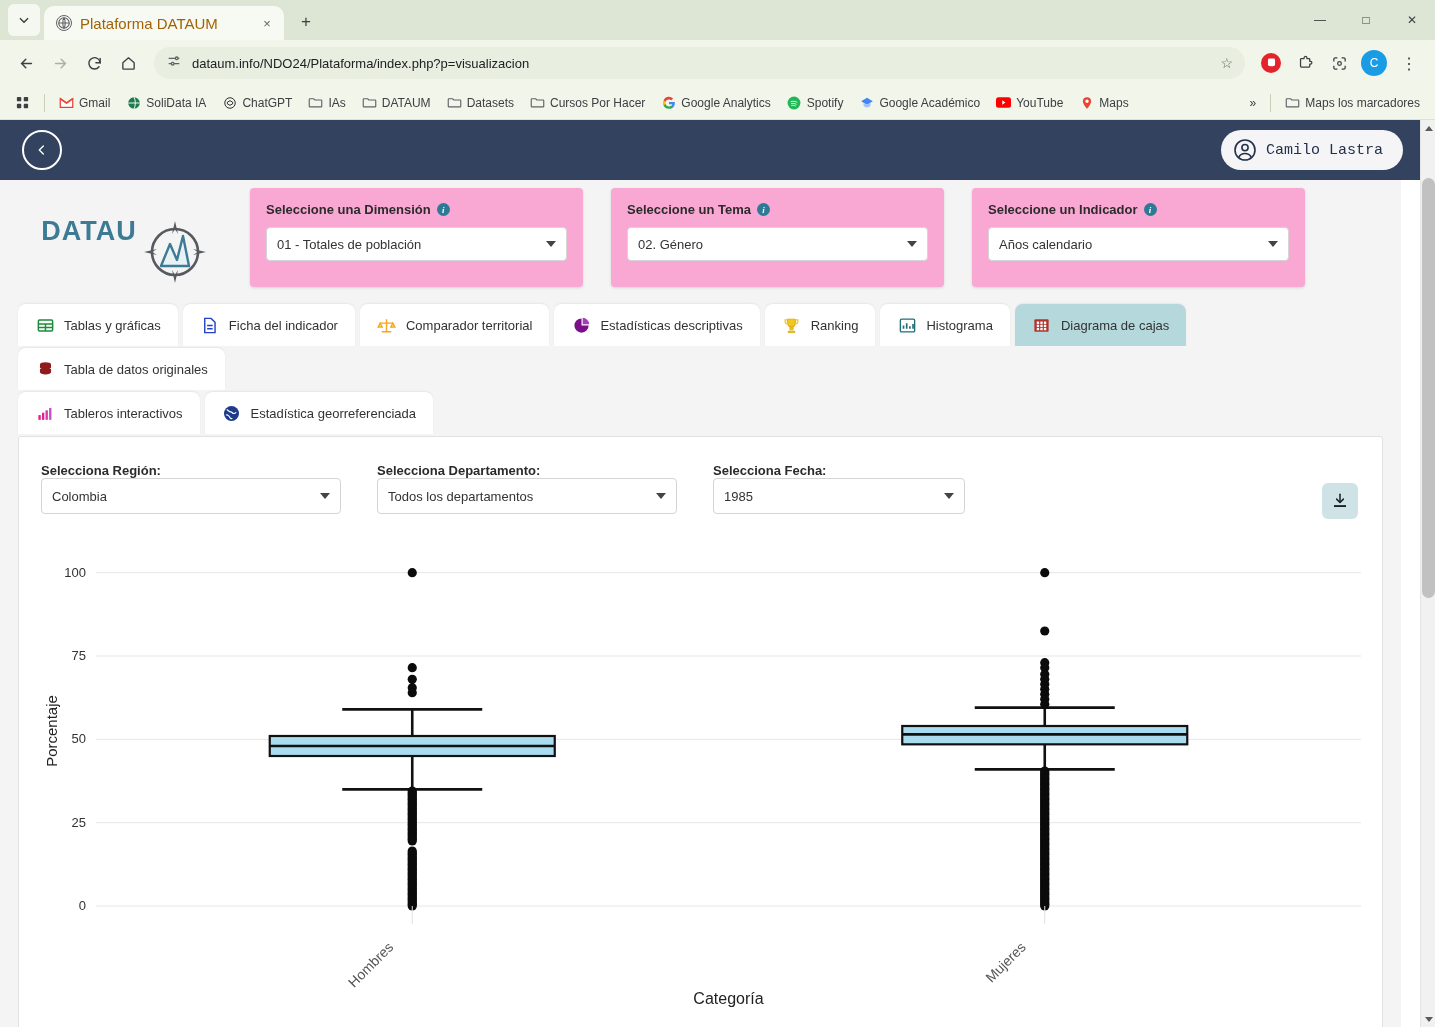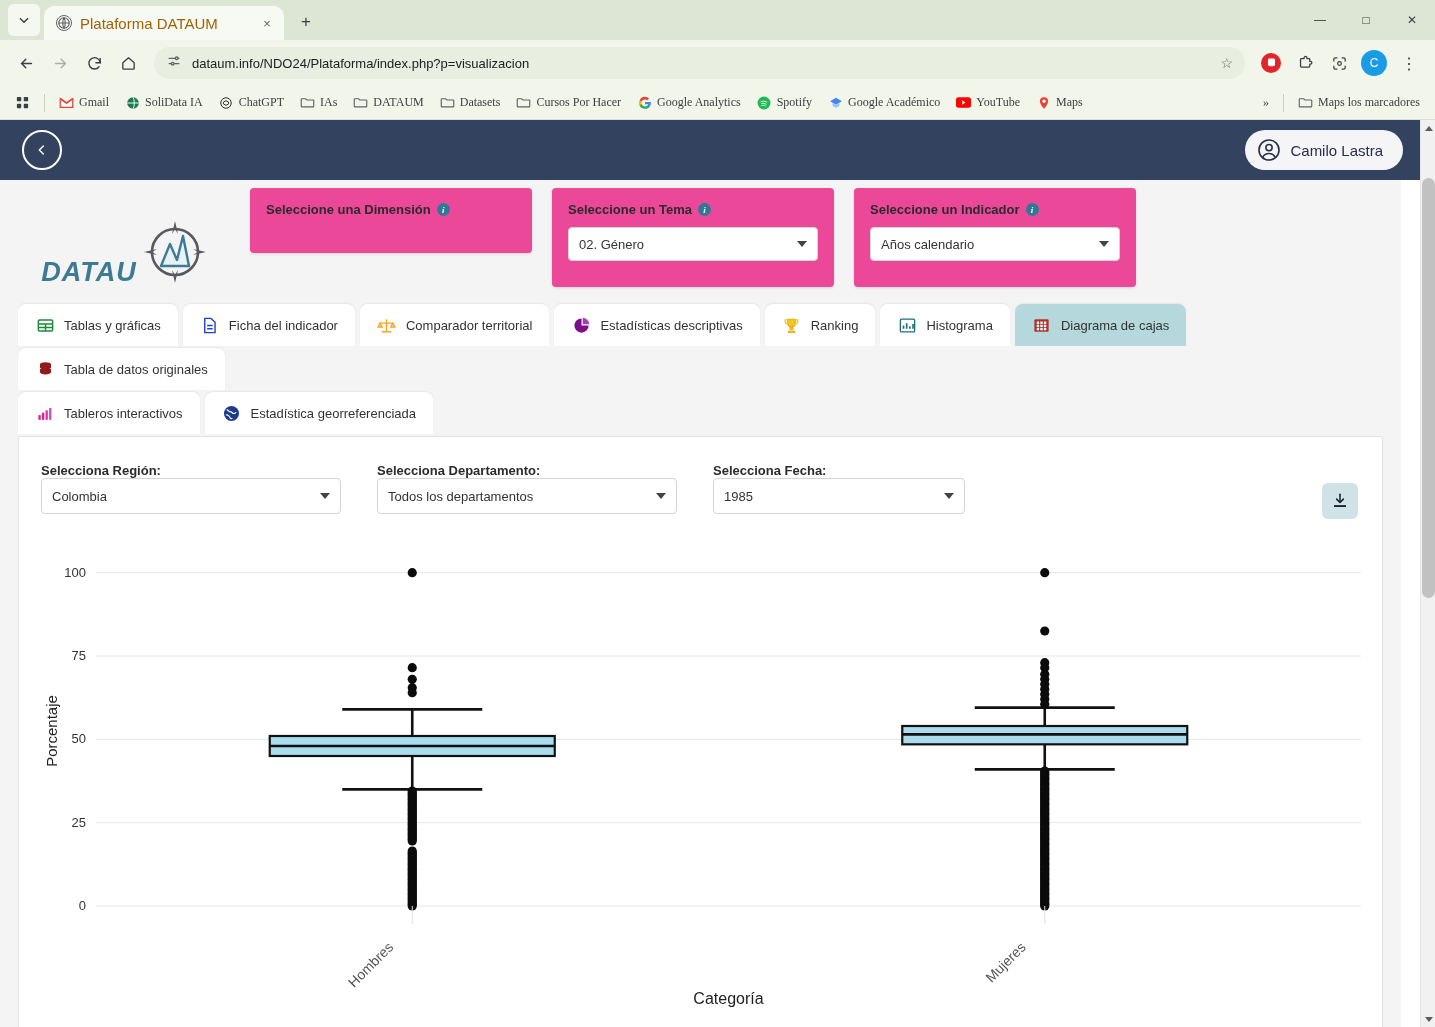--- a/index.html
+++ b/index.html
@@ -82,21 +82,21 @@
     display: flex; align-items: center; justify-content: center;
   }
 
   .bookmarks {
     height: 34px; background: #f1f5ea; display: flex; align-items: center;
     padding: 0 8px; gap: 2px; font-size: 12px; color: #3c4043;
     border-bottom: 1px solid #dbe2d2;
   }
   .bm {
     display: flex; align-items: center; gap: 5px; padding: 4px 7px;
-    border-radius: 5px; cursor: pointer; white-space: nowrap; font-family: Liberation Serif, serif;
+    border-radius: 5px; cursor: pointer; white-space: nowrap;
   }
   .bm-ico { width: 15px; height: 15px; display: flex; align-items: center;
             justify-content: center; font-size: 11px; flex: 0 0 auto; }
   .bm-sep { width: 1px; height: 18px; background: #c6d0b8; margin: 0 5px; }
   .bm-right { margin-left: auto; display: flex; align-items: center; gap: 2px; }
 
   
   .viewport {
     position: absolute; left: 0; top: 120px; width: 1435px; height: 907px;
     background: #ffffff; overflow: hidden;
@@ -106,43 +106,43 @@
     padding: 0 22px; position: relative;
   }
   .back-circle {
     width: 40px; height: 40px; border-radius: 50%; border: 2px solid #ffffff;
     display: flex; align-items: center; justify-content: center; cursor: pointer;
   }
   .back-circle svg { width: 16px; height: 16px; }
   .user-pill {
     position: absolute; right: 32px; top: 10px; height: 40px;
     background: #f5f5f7; border-radius: 22px; display: flex; align-items: center;
-    gap: 9px; padding: 0 20px 0 12px; cursor: pointer;
+    gap: 9px; padding: 0 20px 0 12px; cursor: pointer; font-family: Liberation Mono, monospace;
   }
   .user-pill svg { width: 24px; height: 24px; }
   .user-name { font-size: 15px; color: #23304a; white-space: nowrap; }
 
   .page-body {
     background: #f4f4f4; width: 1401px; min-height: 847px; position: relative;
   }
 
   .top-row { display: flex; align-items: flex-start; padding: 8px 0 0 0; }
   .logo-box {
     width: 250px; display: flex; align-items: center; justify-content: center;
     padding-top: 28px;
   }
-  .logo-wrap { display: flex; align-items: flex-end; font-style: italic; }
+  .logo-wrap { display: flex; align-items: flex-start; }
   .logo-text {
     font-size: 27px; font-weight: bold; letter-spacing: 1px;
     color: #3d7b94; font-family: "Liberation Sans", sans-serif;
   }
 
   .selector-card {
-    background: #ec4899; border-radius: 4px; box-shadow: 0 1px 3px rgba(0,0,0,.13);
-    padding: 14px 16px 26px 16px; margin-right: 20px; width: 282px;
+    background: #f9a8d4; border-radius: 4px; box-shadow: 0 1px 3px rgba(0,0,0,.13);
+    padding: 14px 16px 26px 16px; margin-right: 28px; width: 333px;
   }
   .selector-label {
     font-size: 13px; font-weight: bold; color: #2b2b2b; margin-bottom: 10px;
     display: flex; align-items: center; gap: 6px;
   }
   .info-dot {
     width: 13px; height: 13px; border-radius: 50%; background: #2e7a96;
     color: #fff; font-size: 9px; font-style: italic; font-weight: bold;
     display: inline-flex; align-items: center; justify-content: center;
     cursor: pointer; font-family: "Liberation Serif", serif;
@@ -458,20 +458,24 @@
               <path d="M69 36 L56 33 L61 36 L56 39 Z" fill="#565a5e"></path>
               <path d="M24 50 L33 28 L40 44 L46 20 L52 50 Z" fill="#e8f1f5" stroke="#3d7b94" stroke-width="2.4" stroke-linejoin="round"></path>
             </svg>
           </div>
         </div>
 
         <div class="selector-card">
           <div class="selector-label">
             <span>Seleccione una Dimensión</span>
             <span class="info-dot">i</span>
+          </div>
+          <div class="select-box">
+            <span class="select-val">01 - Totales de población</span>
+            <span class="caret"></span>
           </div>
         </div>
 
         <div class="selector-card">
           <div class="selector-label">
             <span>Seleccione un Tema</span>
             <span class="info-dot">i</span>
           </div>
           <div class="select-box">
             <span class="select-val">02. Género</span>

